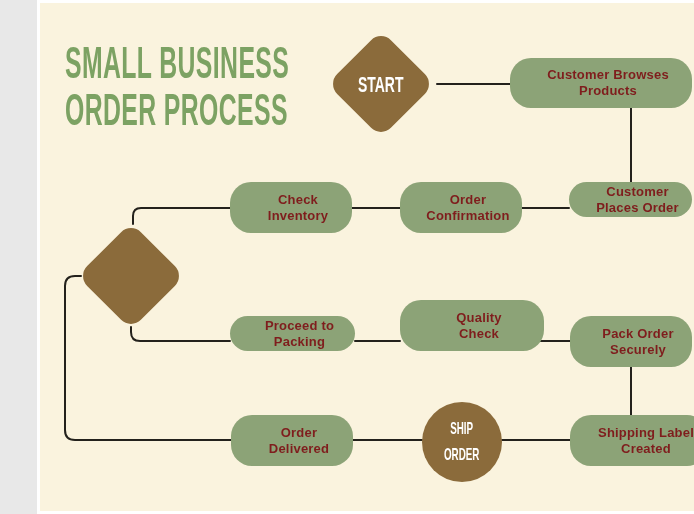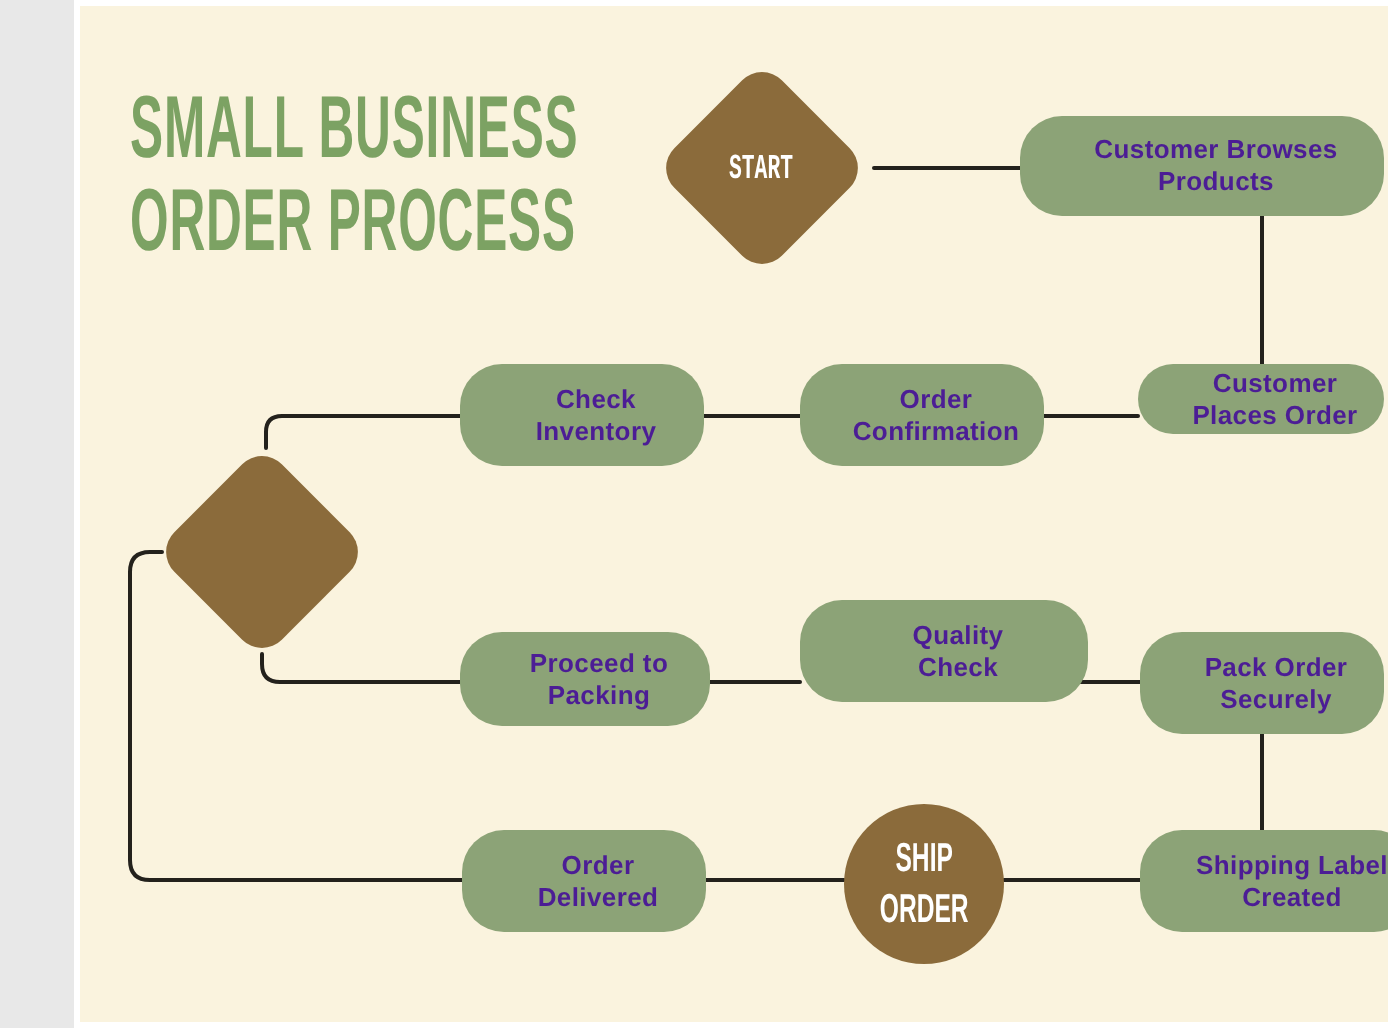--- a/index.html
+++ b/index.html
@@ -44,21 +44,21 @@
   
   .pbox {
     position: absolute;
     z-index: 2;
     background: #8ca377;
     border-radius: 21px;
     display: flex;
     align-items: center;
     justify-content: center;
     text-align: center;
-    color: #4c1d95;
+    color: #7f1d1d;
     font-weight: 700;
     font-size: 13px;
     line-height: 16px;
     white-space: pre-line;
     letter-spacing: 0.2px;
     padding-left: 14px;
   }
 
   
   .diamond {
@@ -90,30 +90,30 @@
     color: #ffffff;
     font-weight: 700;
     white-space: pre-line;
     pointer-events: none;
   }
   .shape-label .squeeze {
     display: block;
     transform: scale(0.82, 1.35);
     transform-origin: center center;
   }
-  #start-label      { left: 306px; top: 46px;  width: 76px; height: 76px; font-size: 13px; line-height: 19px; font-family: Liberation Mono, monospace; }
+  #start-label      { left: 306px; top: 46px;  width: 76px; height: 76px; font-size: 17px; line-height: 19px; }
   #candle-label     { left: 50px;  top: 238px; width: 88px; height: 76px; font-size: 14px; line-height: 19px; }
-  #ship-order-label { left: 385px; top: 402px; width: 80px; height: 80px; font-size: 15px; line-height: 19px; }
+  #ship-order-label { left: 385px; top: 402px; width: 80px; height: 80px; font-size: 12px; line-height: 19px; }
 
   
   #box-customer-browses   { left: 473px; top: 58px;  width: 182px; height: 50px; }
   #box-check-inventory    { left: 193px; top: 182px; width: 122px; height: 51px; }
   #box-order-confirmation { left: 363px; top: 182px; width: 122px; height: 51px; }
   #box-customer-places    { left: 532px; top: 182px; width: 123px; height: 35px; }
-  #box-proceed-packing    { left: 193px; top: 316px; width: 125px; height: 47px; }
+  #box-proceed-packing    { left: 193px; top: 316px; width: 125px; height: 35px; }
   #box-quality-check      { left: 363px; top: 300px; width: 144px; height: 51px; }
   #box-pack-order         { left: 533px; top: 316px; width: 122px; height: 51px; }
   #box-order-delivered    { left: 194px; top: 415px; width: 122px; height: 51px; }
   #box-shipping-label     { left: 533px; top: 415px; width: 138px; height: 51px; }
 
   #start-diamond  { left: 306px; top: 46px; }
   #candle-diamond { left: 56px;  top: 238px; }
   #ship-circle    { left: 385px; top: 402px; }
 </style>
 </head>

